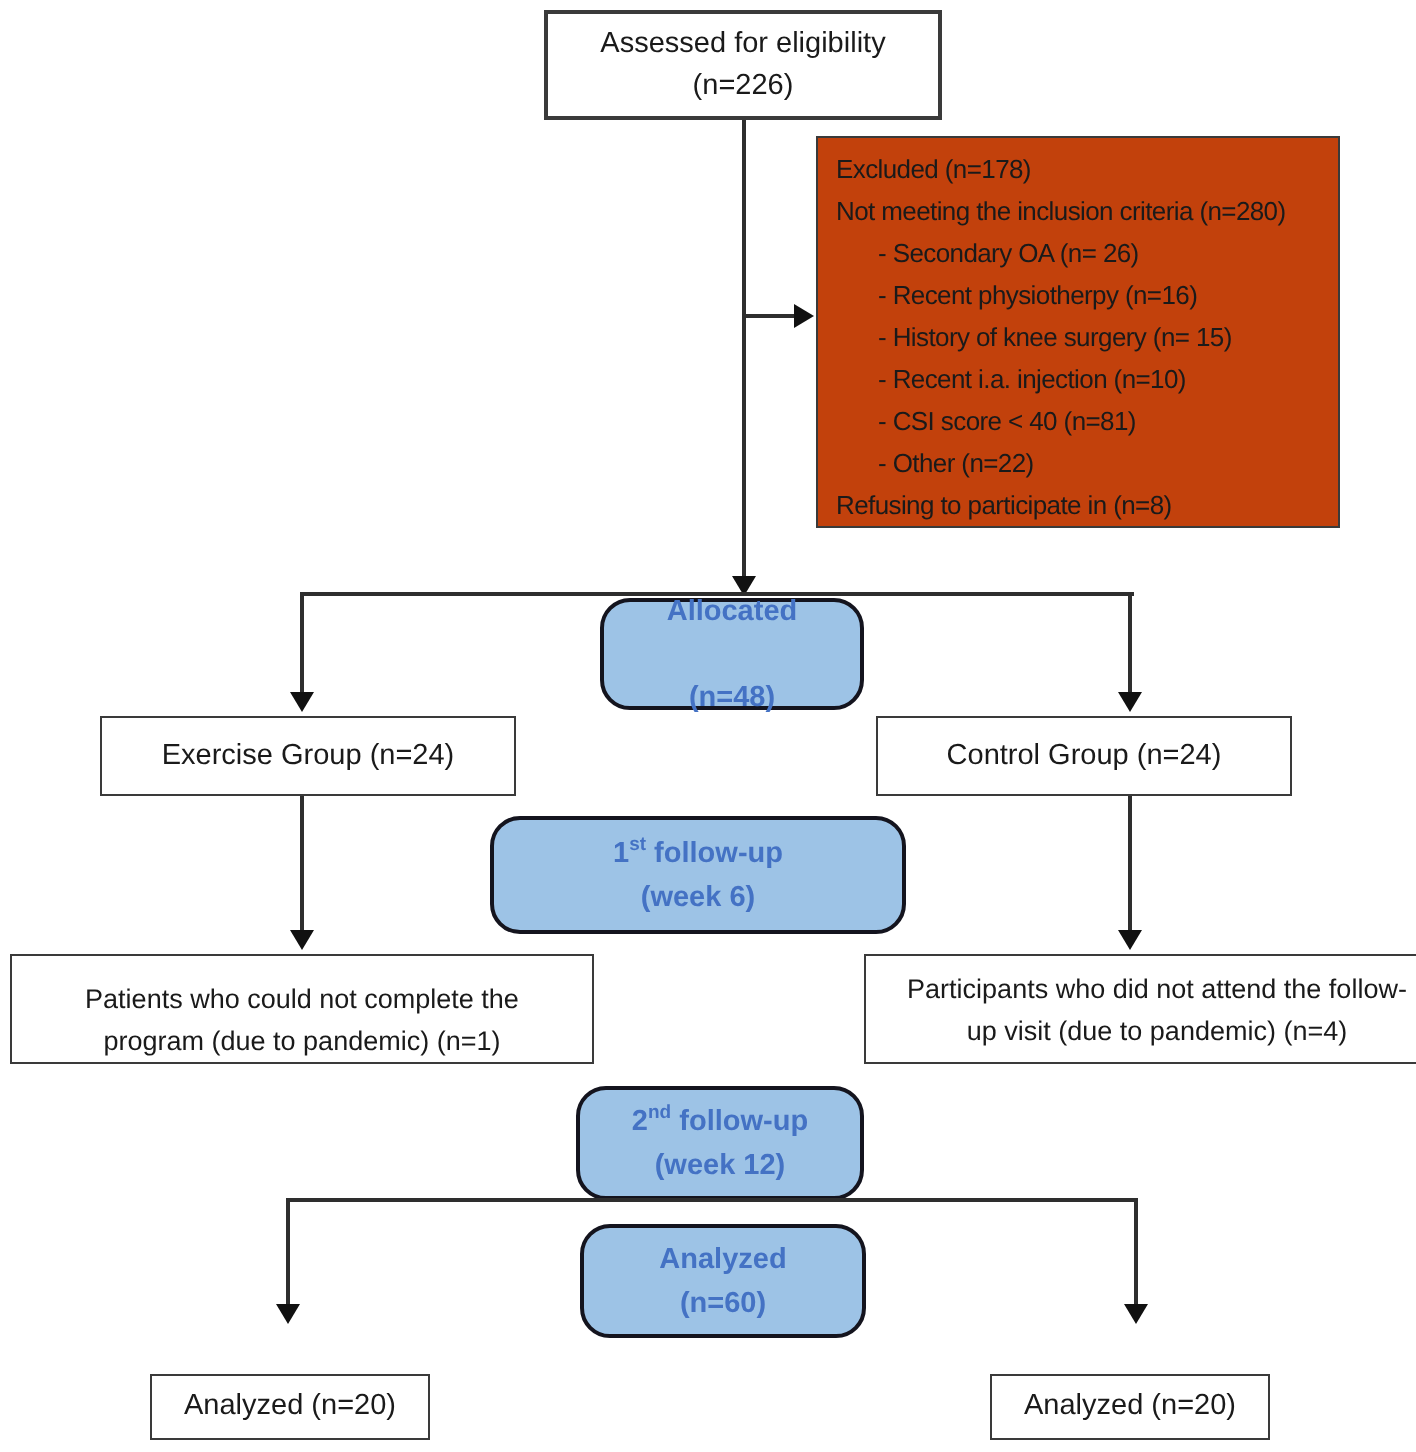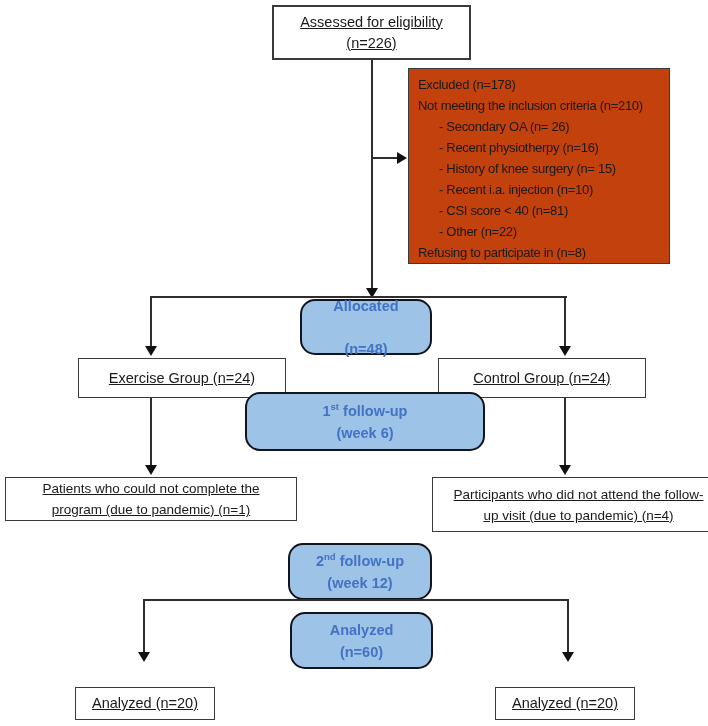--- a/index.html
+++ b/index.html
@@ -22,21 +22,20 @@
     background: #ffffff;
     border: 2px solid #3a3a3a;
     box-sizing: border-box;
     display: flex;
     flex-direction: column;
     justify-content: center;
     align-items: center;
     text-align: center;
     font-size: 14.5px;
     line-height: 21px;
-    text-decoration: underline;
   }
   .wbox.thin { border-width: 1.5px; }
   .wbox .bline { white-space: nowrap; }
   
   .bluebox {
     position: absolute;
     background: var(--flow-box-fill, #9DC3E6);
     border: 2.5px solid #14141e;
     border-radius: 15px;
     box-sizing: border-box;
@@ -106,59 +105,59 @@
   </div>
 
   <div class="vline" style="left:371px; top:60px; height:230px;"></div>
   <div class="ah-down" style="left:366px; top:288px;"></div>
 
   <div class="hline" style="left:372px; top:157px; width:26px;"></div>
   <div class="ah-right" style="left:397px; top:152px;"></div>
 
   <div id="excluded-box">
     <div class="ex-line">Excluded (n=178)</div>
-    <div class="ex-line">Not meeting the inclusion criteria (n=210)</div>
+    <div class="ex-line">Not meeting the inclusion criteria (n=280)</div>
     <div class="ex-line indent">- Secondary OA (n= 26)</div>
     <div class="ex-line indent">- Recent physiotherpy (n=16)</div>
     <div class="ex-line indent">- History of knee surgery (n= 15)</div>
     <div class="ex-line indent">- Recent i.a. injection (n=10)</div>
     <div class="ex-line indent">- CSI score &lt; 40  (n=81)</div>
     <div class="ex-line indent">- Other (n=22)</div>
     <div class="ex-line">Refusing to participate in (n=8)</div>
   </div>
 
   <div class="hline" style="left:151px; top:296px; width:416px;"></div>
   <div class="vline" style="left:150px; top:296px; height:50px;"></div>
   <div class="ah-down" style="left:145px; top:346px;"></div>
   <div class="vline" style="left:564px; top:296px; height:50px;"></div>
   <div class="ah-down" style="left:559px; top:346px;"></div>
 
   <div class="bluebox" style="left:300px; top:299px; width:132px; height:56px;gap:21px;">
     <div>Allocated</div>
     <div>(n=48)</div>
   </div>
 
-  <div class="wbox thin" style="left:50px; top:358px; width:208px; height:40px;margin-left:28px;">
+  <div class="wbox thin" style="left:50px; top:358px; width:208px; height:40px;">
     <div class="bline">Exercise Group (n=24)</div>
   </div>
   <div class="wbox thin" style="left:438px; top:358px; width:208px; height:40px;">
     <div class="bline">Control Group (n=24)</div>
   </div>
 
   <div class="vline" style="left:150px; top:398px; height:68px;"></div>
   <div class="ah-down" style="left:145px; top:465px;"></div>
   <div class="vline" style="left:564px; top:398px; height:68px;"></div>
   <div class="ah-down" style="left:559px; top:465px;"></div>
 
-  <div class="bluebox" style="left:245px; top:392px; width:240px; height:59px;">
+  <div class="bluebox" style="left:245px; top:408px; width:208px; height:59px;">
     <div><span>1</span><sup>st</sup><span> follow-up</span></div>
     <div>(week 6)</div>
   </div>
 
-  <div class="wbox thin dropbox" style="left:5px; top:477px; width:292px; height:44px;justify-content:flex-end;">
+  <div class="wbox thin dropbox" style="left:5px; top:477px; width:292px; height:55px;justify-content:flex-end;">
     <div class="bline">Patients who could not complete the</div>
     <div class="bline">program (due to pandemic) (n=1)</div>
   </div>
   <div class="wbox thin dropbox" style="left:432px; top:477px; width:293px; height:55px;">
     <div class="bline">Participants who did not attend the follow-</div>
     <div class="bline">up visit (due to pandemic) (n=4)</div>
   </div>
 
   <div class="bluebox" style="left:288px; top:543px; width:144px; height:57px;">
     <div><span>2</span><sup>nd</sup><span> follow-up</span></div>

